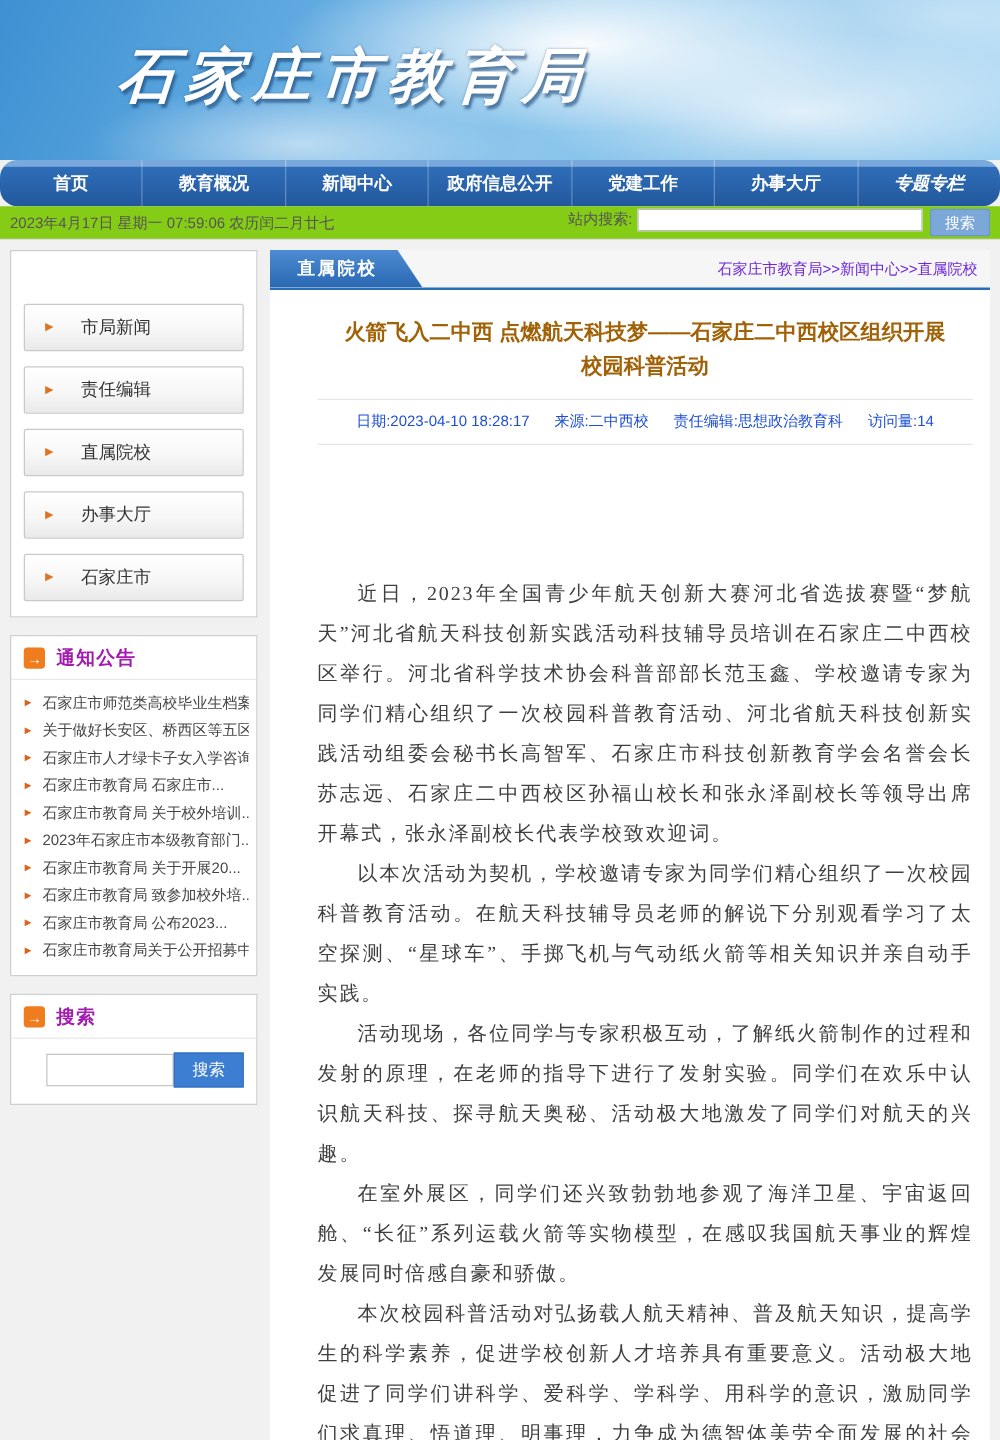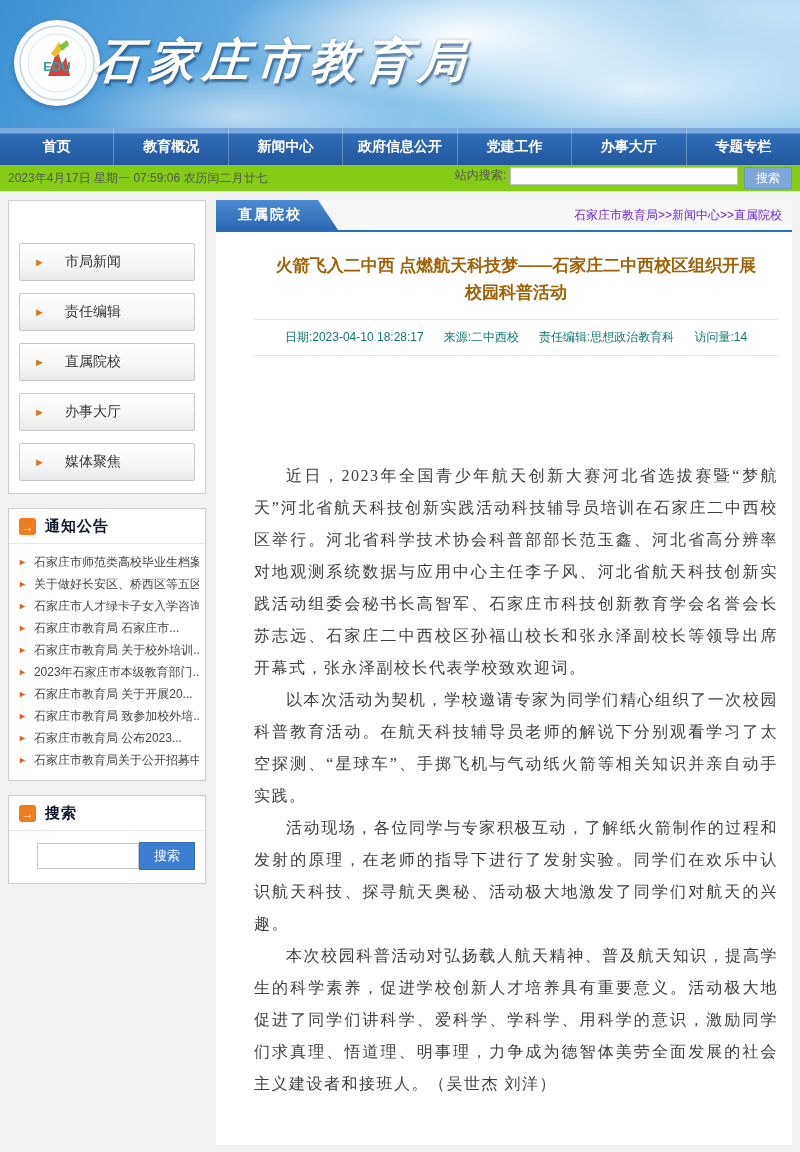--- a/index.html
+++ b/index.html
@@ -30,27 +30,28 @@
     font-family:"Liberation Serif",serif;font-weight:bold;font-style:italic;
     font-size:47px;color:#ffffff;letter-spacing:7px;white-space:nowrap;
     text-shadow:2px 3px 2px rgba(25,70,120,.6),0 0 2px rgba(25,70,120,.5);
     transform:skewX(-4deg);
   }
 
   
   .mainnav{
     height:37px;display:flex;
     background:linear-gradient(180deg,#79a9dc 0,#79a9dc 5px,#2f6db8 6px,#22589c 100%);
+    border-radius:14px;
   }
   .mainnav .nav-item{
     flex:1;display:flex;align-items:center;justify-content:center;
     color:#fff;font-size:14px;font-weight:bold;cursor:pointer;
     border-right:1px solid rgba(255,255,255,.28);
   }
-  .mainnav .nav-item:last-child{border-right:none;}
+  .mainnav .nav-item:last-child{border-right:none;font-style:italic;}
 
   
   .infobar{
     height:26px;background:#84cc16;border-bottom:1px solid #dbdbdb;
     display:flex;align-items:center;padding:0 8px;font-size:12px;color:#555;
   }
   .infobar .right{margin-left:auto;display:flex;align-items:flex-start;}
   .site-search-input{
     width:228px;height:18px;border:1px solid #c0c0c0;background:#fff;margin-left:4px;
     font-size:12px;padding:0 4px;box-sizing:border-box;
@@ -80,21 +81,21 @@
     color:#333;font-size:14px;
   }
   .side-nav-item:last-child{margin-bottom:0;}
   .side-nav-item .tri{color:#e0731f;font-size:11px;margin:0 20px 0 14px;}
 
   .sec-head{display:flex;align-items:center;gap:9px;padding:8px 10px 7px;border-bottom:1px solid #e9e9e9;}
   .sec-icon{
     width:17px;height:17px;border-radius:3px;background:#ef7c1d;color:#fff;
     display:flex;align-items:center;justify-content:center;font-size:12px;font-weight:bold;flex:none;
   }
-  .sec-title{color:#0f172a;font-weight:bold;font-size:15px;letter-spacing:1px;}
+  .sec-title{color:#a21caf;font-weight:bold;font-size:15px;letter-spacing:1px;}
 
   .notice-list{padding:7px 6px 9px 9px;}
   .notice-item{
     display:flex;align-items:center;font-size:12px;color:#454545;line-height:22px;
     white-space:nowrap;overflow:hidden;cursor:pointer;
   }
   .notice-item .tri{color:#d8641e;font-size:9px;margin-right:7px;flex:none;}
 
   .side-search-row{display:flex;align-items:center;padding:11px 10px 13px 28px;}
   .side-search-input{
@@ -122,46 +123,36 @@
     margin-left:auto;align-self:center;font-size:12px;color:#6d28d9;padding-right:10px;cursor:pointer;
   }
 
   .article{padding:0 14px 0 38px;}
   .article-title{
     margin:20px 18px 0;text-align:center;
     font-size:17px;font-weight:bold;color:#a16207;line-height:27px;
   }
   .article-meta{
     margin-top:13px;padding:9px 0;border-top:1px solid #e6e6e6;border-bottom:1px solid #e6e6e6;
-    display:flex;justify-content:center;gap:20px;font-size:12px;color:#0f766e;
+    display:flex;justify-content:center;gap:20px;font-size:12px;color:#1d4ed8;
   }
   .article-body{
     margin-top:104px;
     font-family:"Liberation Serif","DejaVu Serif",serif;
     font-size:16px;color:#3f3f3f;line-height:32px;letter-spacing:1.5px;
     text-align:justify;
   }
   .article-body p{margin:0;text-indent:2em;}
 </style>
 </head>
 <body>
 
 <div class="page">
 
   <div class="banner">
-    <div class="logo">
-      <svg width="78" height="78" viewBox="0 0 78 78">
-        <circle cx="39" cy="39" r="37" fill="#ffffff" stroke="#bcd6ea" stroke-width="1.5"></circle>
-        <circle cx="39" cy="39" r="29" fill="none" stroke="#d8e8f4" stroke-width="1"></circle>
-        <path d="M30 52 L39 26 L44 40 L48 33 L52 52 Z" fill="#d8413a"></path>
-        <path d="M33 30 L41 18 L45 24 L38 33 Z" fill="#e8c32a"></path>
-        <path d="M41 22 L49 16 L51 21 L44 27 Z" fill="#7ec14b"></path>
-        <text x="39" y="47" text-anchor="middle" font-size="13" font-weight="bold" fill="#2fa0a8" font-family="Liberation Sans, sans-serif">EDU</text>
-      </svg>
-    </div>
     <div class="banner-title">石家庄市教育局</div>
   </div>
 
   <div class="mainnav">
     <div class="nav-item">首页</div>
     <div class="nav-item">教育概况</div>
     <div class="nav-item">新闻中心</div>
     <div class="nav-item">政府信息公开</div>
     <div class="nav-item">党建工作</div>
     <div class="nav-item">办事大厅</div>
@@ -195,21 +186,21 @@
           <div class="side-nav-item">
             <span class="tri">►</span>
             <span>直属院校</span>
           </div>
           <div class="side-nav-item">
             <span class="tri">►</span>
             <span>办事大厅</span>
           </div>
           <div class="side-nav-item">
             <span class="tri">►</span>
-            <span>媒体聚焦</span>
+            <span>石家庄市</span>
           </div>
         </div>
       </div>
 
       <div class="side-box">
         <div class="sec-head">
           <span class="sec-icon">→</span>
           <span class="sec-title">通知公告</span>
         </div>
         <div class="notice-list">
@@ -277,22 +268,23 @@
 
       <div class="article">
         <div class="article-title">火箭飞入二中西 点燃航天科技梦——石家庄二中西校区组织开展校园科普活动</div>
         <div class="article-meta">
           <span>日期:2023-04-10 18:28:17</span>
           <span>来源:二中西校</span>
           <span>责任编辑:思想政治教育科</span>
           <span>访问量:14</span>
         </div>
         <div class="article-body">
-          <p>近日，2023年全国青少年航天创新大赛河北省选拔赛暨“梦航天”河北省航天科技创新实践活动科技辅导员培训在石家庄二中西校区举行。河北省科学技术协会科普部部长范玉鑫、河北省高分辨率对地观测系统数据与应用中心主任李子风、河北省航天科技创新实践活动组委会秘书长高智军、石家庄市科技创新教育学会名誉会长苏志远、石家庄二中西校区孙福山校长和张永泽副校长等领导出席开幕式，张永泽副校长代表学校致欢迎词。</p>
+          <p>近日，2023年全国青少年航天创新大赛河北省选拔赛暨“梦航天”河北省航天科技创新实践活动科技辅导员培训在石家庄二中西校区举行。河北省科学技术协会科普部部长范玉鑫、学校邀请专家为同学们精心组织了一次校园科普教育活动、河北省航天科技创新实践活动组委会秘书长高智军、石家庄市科技创新教育学会名誉会长苏志远、石家庄二中西校区孙福山校长和张永泽副校长等领导出席开幕式，张永泽副校长代表学校致欢迎词。</p>
           <p>以本次活动为契机，学校邀请专家为同学们精心组织了一次校园科普教育活动。在航天科技辅导员老师的解说下分别观看学习了太空探测、“星球车”、手掷飞机与气动纸火箭等相关知识并亲自动手实践。</p>
           <p>活动现场，各位同学与专家积极互动，了解纸火箭制作的过程和发射的原理，在老师的指导下进行了发射实验。同学们在欢乐中认识航天科技、探寻航天奥秘、活动极大地激发了同学们对航天的兴趣。</p>
+          <p>在室外展区，同学们还兴致勃勃地参观了海洋卫星、宇宙返回舱、“长征”系列运载火箭等实物模型，在感叹我国航天事业的辉煌发展同时倍感自豪和骄傲。</p>
           <p>本次校园科普活动对弘扬载人航天精神、普及航天知识，提高学生的科学素养，促进学校创新人才培养具有重要意义。活动极大地促进了同学们讲科学、爱科学、学科学、用科学的意识，激励同学们求真理、悟道理、明事理，力争成为德智体美劳全面发展的社会主义建设者和接班人。（吴世杰 刘洋）</p>
         </div>
       </div>
     </div>
 
   </div>
 </div>
 
 </body></html>

